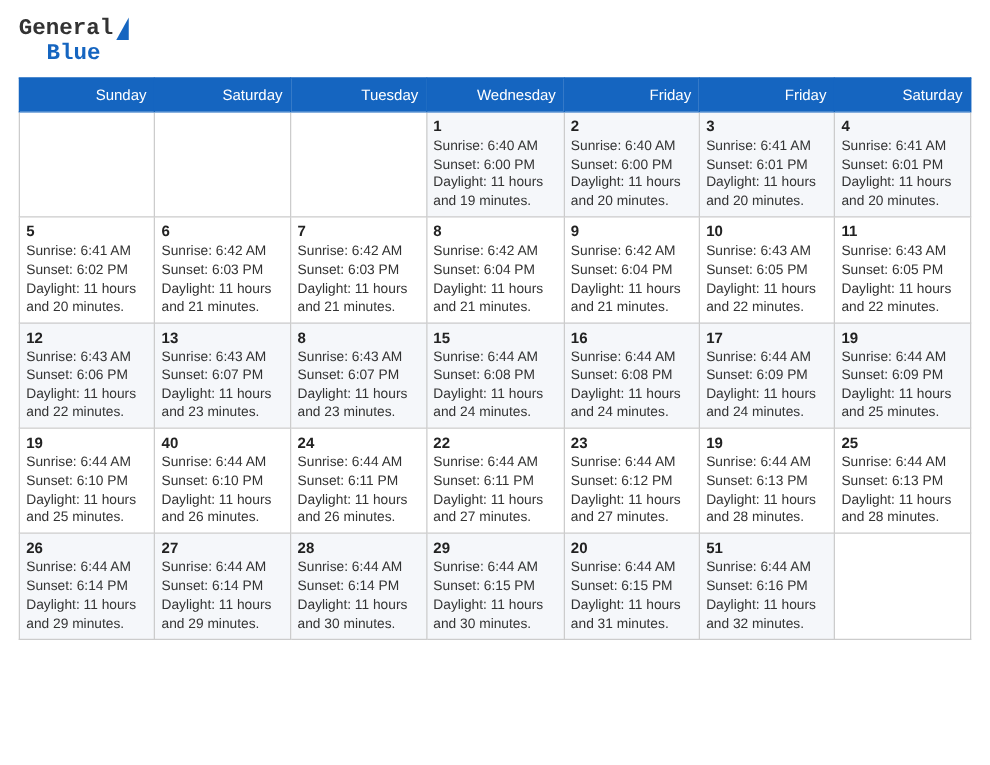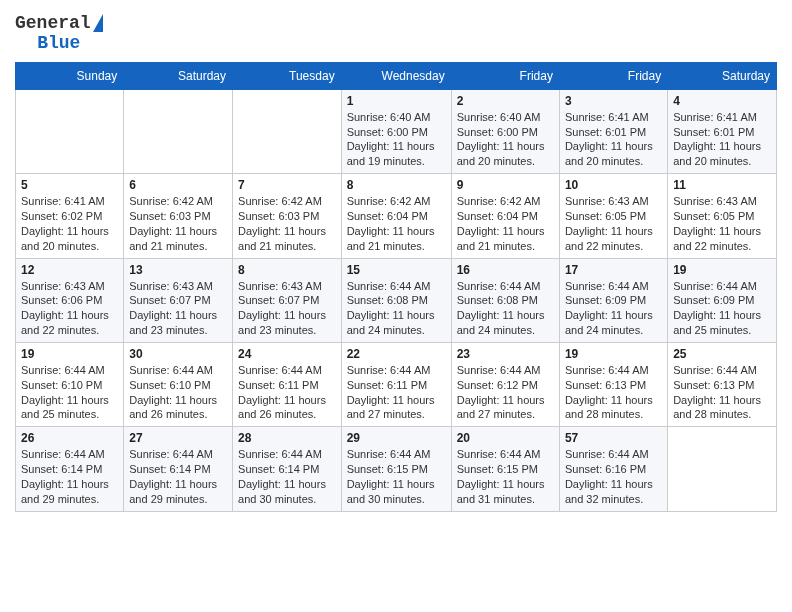--- a/index.html
+++ b/index.html
@@ -245,21 +245,21 @@
         </td>
       </tr>
       <tr>
         <td>
           <span class="day-number">19</span>
           <div class="day-info">Sunrise: 6:44 AM
 Sunset: 6:10 PM
 Daylight: 11 hours and 25 minutes.</div>
         </td>
         <td>
-          <span class="day-number">30</span>
+          <span class="day-number">40</span>
           <div class="day-info">Sunrise: 6:44 AM
 Sunset: 6:10 PM
 Daylight: 11 hours and 26 minutes.</div>
         </td>
         <td>
           <span class="day-number">24</span>
           <div class="day-info">Sunrise: 6:44 AM
 Sunset: 6:11 PM
 Daylight: 11 hours and 26 minutes.</div>
         </td>
@@ -313,21 +313,21 @@
 Sunset: 6:15 PM
 Daylight: 11 hours and 30 minutes.</div>
         </td>
         <td>
           <span class="day-number">20</span>
           <div class="day-info">Sunrise: 6:44 AM
 Sunset: 6:15 PM
 Daylight: 11 hours and 31 minutes.</div>
         </td>
         <td>
-          <span class="day-number">57</span>
+          <span class="day-number">51</span>
           <div class="day-info">Sunrise: 6:44 AM
 Sunset: 6:16 PM
 Daylight: 11 hours and 32 minutes.</div>
         </td>
         <td class="empty-cell"></td>
       </tr>
     </tbody>
 </table>
 
 </body></html>

